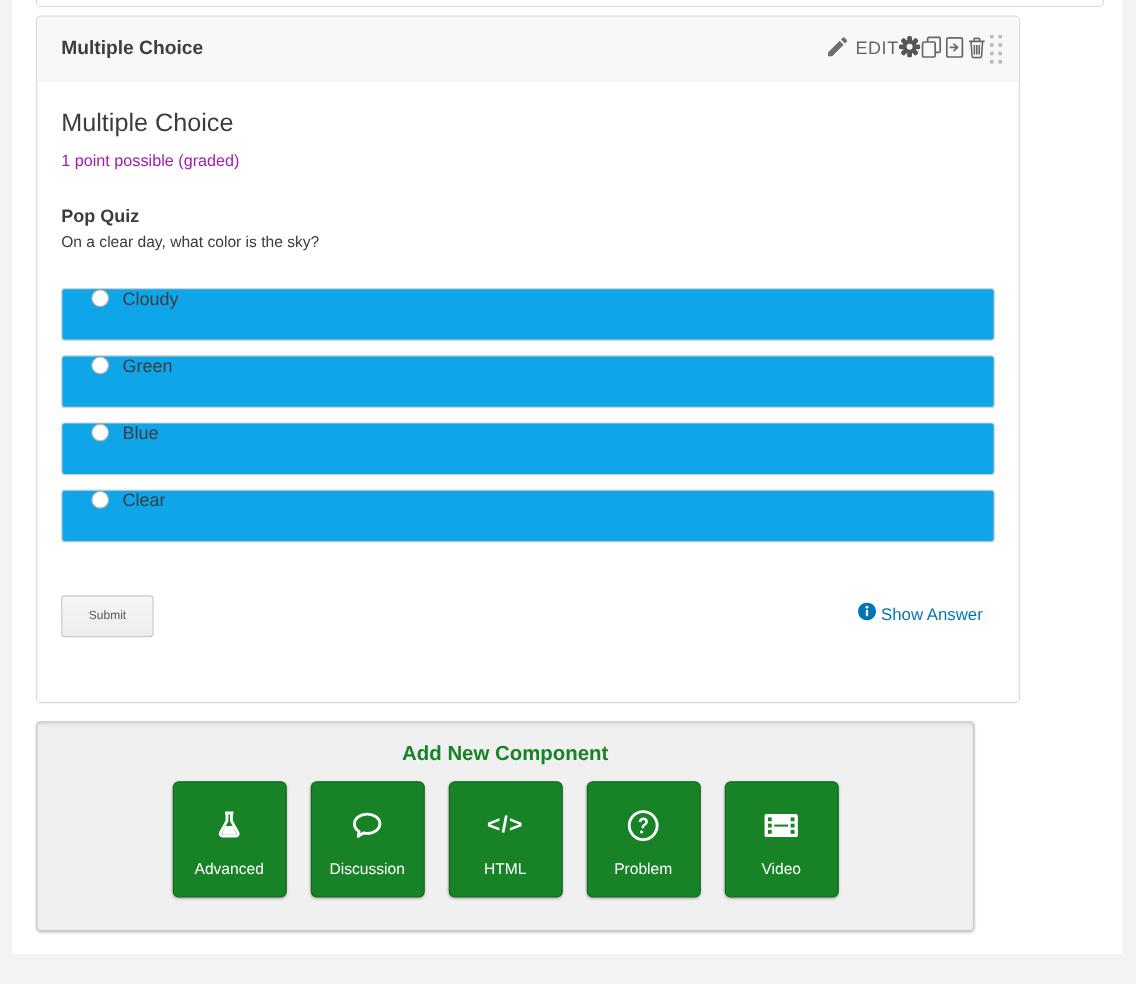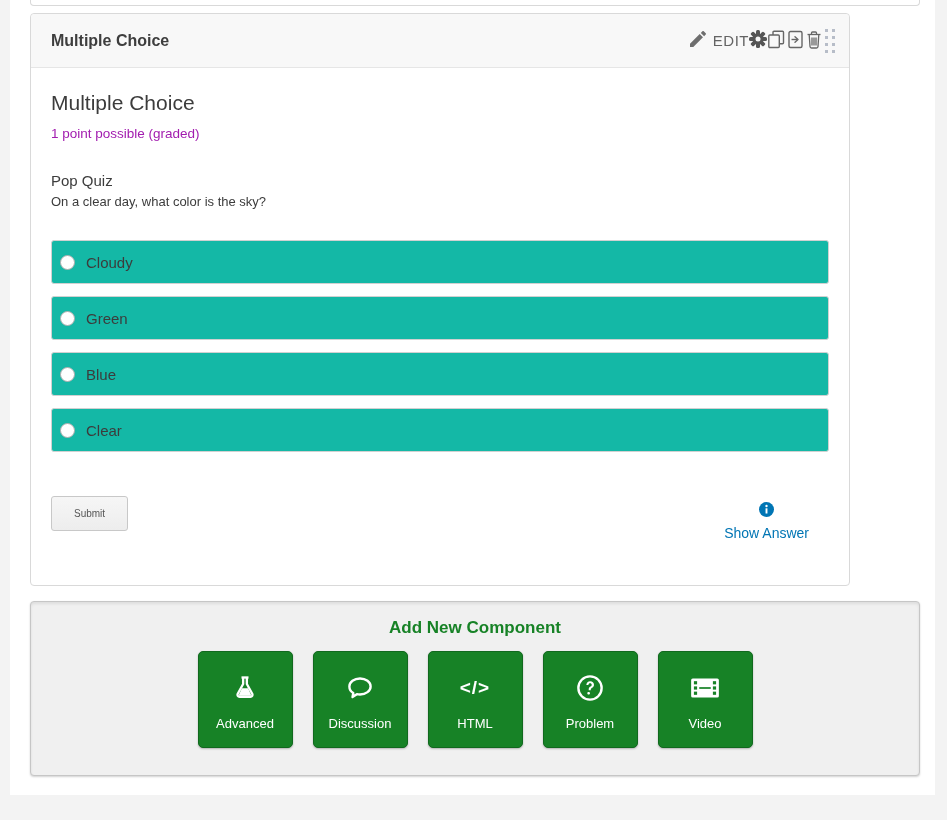--- a/index.html
+++ b/index.html
@@ -81,41 +81,40 @@
   }
   .points-text {
     margin: 9px 0 0;
     font-size: 13.5px;
     line-height: 18px;
     color: #a21caf;
   }
   .question-heading {
     margin: 28px 0 0;
     font-size: 15px;
-    font-weight: normal;
+    font-weight: bold;
     line-height: 20px;
     color: #3c3c3c;
   }
   .question-text {
     margin: 0;
     font-size: 13px;
     line-height: 21px;
     color: #3c3c3c;
   }
   .choices { margin-top: 28px; }
   .choice-row {
     height: 44px;
     border: 1px solid #d1d1d1;
     border-radius: 3px;
     margin-bottom: 12px;
     display: flex;
-    align-items: center;
-    padding-left: 8px;
+    padding-left: 24px;
     gap: 11px;
-    background: #14b8a6;
+    background: #0ea5e9;
     cursor: pointer;
   }
   .radio-circle {
     width: 15px; height: 15px;
     border: 1px solid #adadad;
     border-radius: 50%;
     background: #fff;
     flex: 0 0 auto;
   }
   .choice-label { font-size: 15px; color: #3c3c3c; }
@@ -130,36 +129,35 @@
     padding: 0 22px;
     font-family: inherit;
     font-size: 10px;
     color: #565656;
     background: linear-gradient(#f6f6f6, #ededed);
     border: 1px solid #c8c8c8;
     border-radius: 3px;
     cursor: pointer;
   }
   .show-answer-wrap {
-    margin: 6px 20px 0 0;
-    display: flex;
-    flex-direction: column;
+    margin: 6px 10px 0 0;
+    display: flex;
     align-items: center;
     gap: 4px;
   }
   .show-answer-link {
     font-size: 14px;
     color: #0075b4;
     text-decoration: none;
     cursor: pointer;
   }
   
   .add-panel {
     margin: 15px 0 0 20px;
-    width: 890px;
+    width: 782px;
     height: 175px;
     background: #f0f0f0;
     border: 1px solid #c6c6c6;
     border-radius: 4px;
     box-shadow: inset 0 2px 3px rgba(0,0,0,0.08), 0 1px 2px rgba(0,0,0,0.18);
   }
   .add-title {
     margin: 0;
     padding-top: 16px;
     text-align: center;

